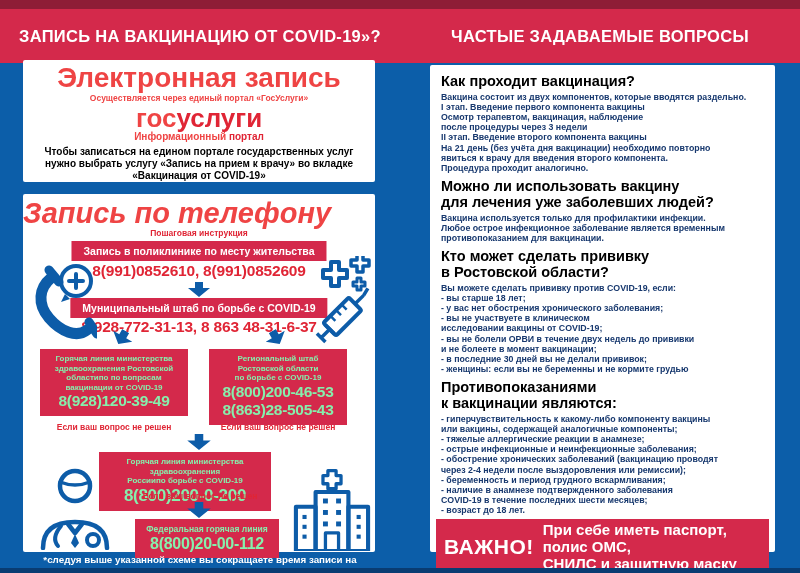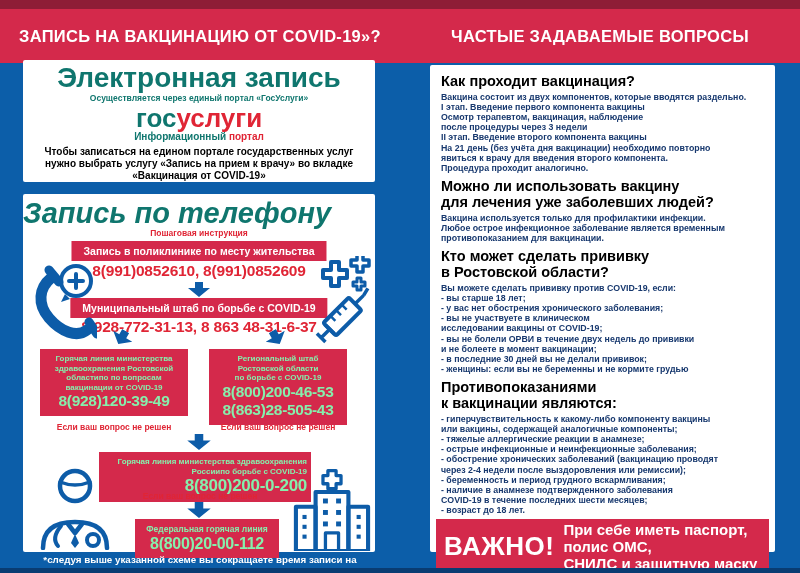--- a/index.html
+++ b/index.html
@@ -10,21 +10,21 @@
   .band{position:absolute;left:0;top:9px;width:800px;height:54px;background:#d4294b;display:flex;}
   .band-half{flex:1;display:flex;align-items:center;justify-content:center;color:#ffffff;
              font-size:16.5px;letter-spacing:.3px;}
   .bottom-strip{position:absolute;left:0;top:568px;width:800px;height:5px;background:#093c72;}
 
   .panel{position:absolute;background:#ffffff;border-radius:2px;}
   #panel-electronic{left:23px;top:60px;width:352px;height:122px;text-align:center;}
   #panel-phone{left:23px;top:194px;width:352px;height:358px;}
   #panel-faq{left:430px;top:65px;width:345px;height:487px;padding:9px 11px;box-sizing:border-box;}
 
-  .h-blue{color:#0f766e;}
+  .h-blue{color:#ef4444;}
   .red{color:#e02535;}
   .crimson{color:#000000;}
   .navy{color:#17386e;}
 
   
   .e-title{font-size:28px;margin:3px 0 0;line-height:1.05;}
   .e-sub{font-size:8.5px;margin-top:1px;}
   .logo-main{font-size:26px;line-height:1.0;margin-top:2px;}
   .logo-sub{font-size:10px;margin-top:0;}
   .e-note{font-size:10px;line-height:1.18;margin-top:4px;}
@@ -46,21 +46,21 @@
 
   svg{display:block;}
   .arrow-rot-l{transform:rotate(30deg);}
   .arrow-rot-r{transform:rotate(-30deg);}
 
   
   .faq-h{font-size:14.5px;line-height:1.08;margin:0 0 2px;}
   .faq-b{font-size:8.8px;line-height:1.16;margin:0 0 6px;}
   .important{display:flex;align-items:center;background:#d4294b;color:#ffffff;
              margin:2px -5px 0;padding:2px 8px;}
-  .important .lbl{font-size:26px;letter-spacing:.5px;}
+  .important .lbl{font-size:21px;letter-spacing:.5px;}
   .important .txt{font-size:15px;line-height:1.15;margin-left:9px;}
 </style>
 </head>
 <body>
 
 <div id="root">
   <div class="top-strip"></div>
 
   <div class="band">
     <div class="band-half">ЗАПИСЬ НА ВАКЦИНАЦИЮ ОТ COVID-19»?</div>
@@ -121,21 +121,21 @@
 
     <div class="abs note red" style="left:17px;top:228px;width:148px;">Если ваш вопрос не решен</div>
     <div class="abs note red" style="left:186px;top:228px;width:138px;">Если ваш вопрос не решен</div>
 
     <div class="abs center" style="top:240px;">
       <svg width="24" height="16" viewBox="0 0 22 15">
           <path d="M7 0h8v6h7L11 15 0 6h7z" fill="#0d5ca8"></path>
         </svg>
     </div>
 
-    <div class="abs rbox" style="left:76px;top:258px;width:212px;text-align:right;">
+    <div class="abs rbox" style="left:76px;top:258px;width:172px;">
       <div class="small pre">Горячая линия министерства здравоохранения
 Россиипо борьбе с COVID-19</div>
       <div class="big" style="font-size:17px;">8(800)200-0-200</div>
     </div>
     <div class="abs note red" style="left:76px;top:297px;width:202px;">Если ваш вопрос не решен</div>
 
     <div class="abs center" style="top:308px;">
       <svg width="24" height="16" viewBox="0 0 22 15">
           <path d="M7 0h8v6h7L11 15 0 6h7z" fill="#0d5ca8"></path>
         </svg>

